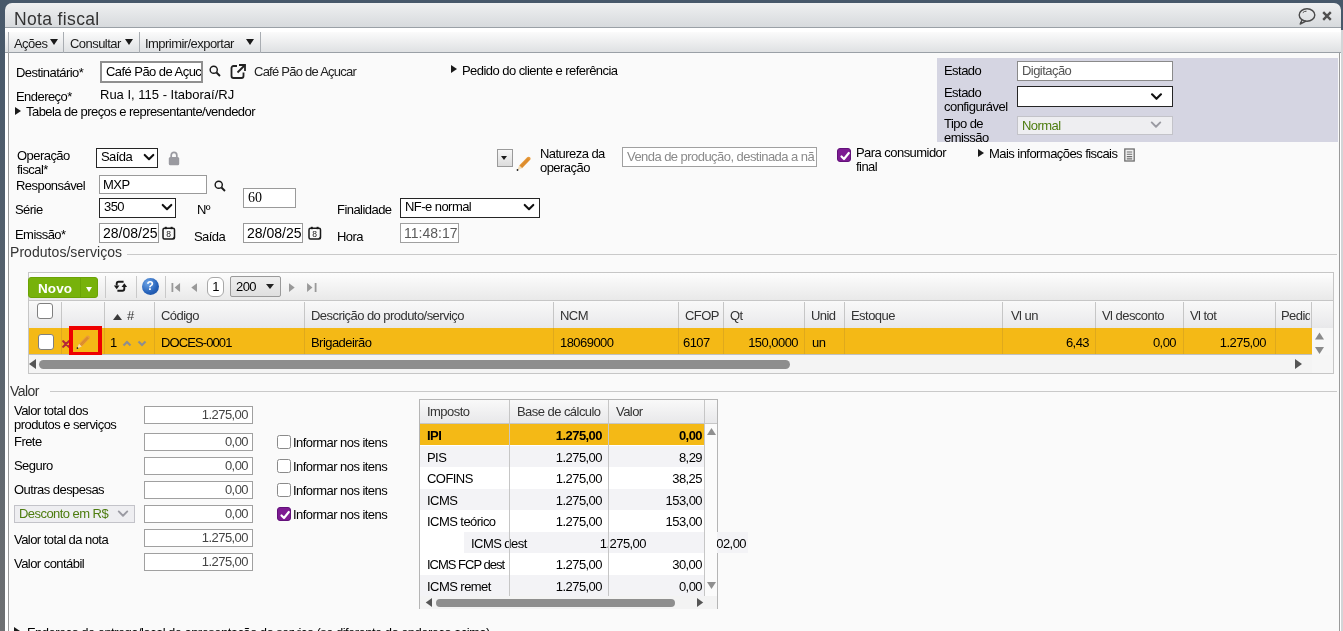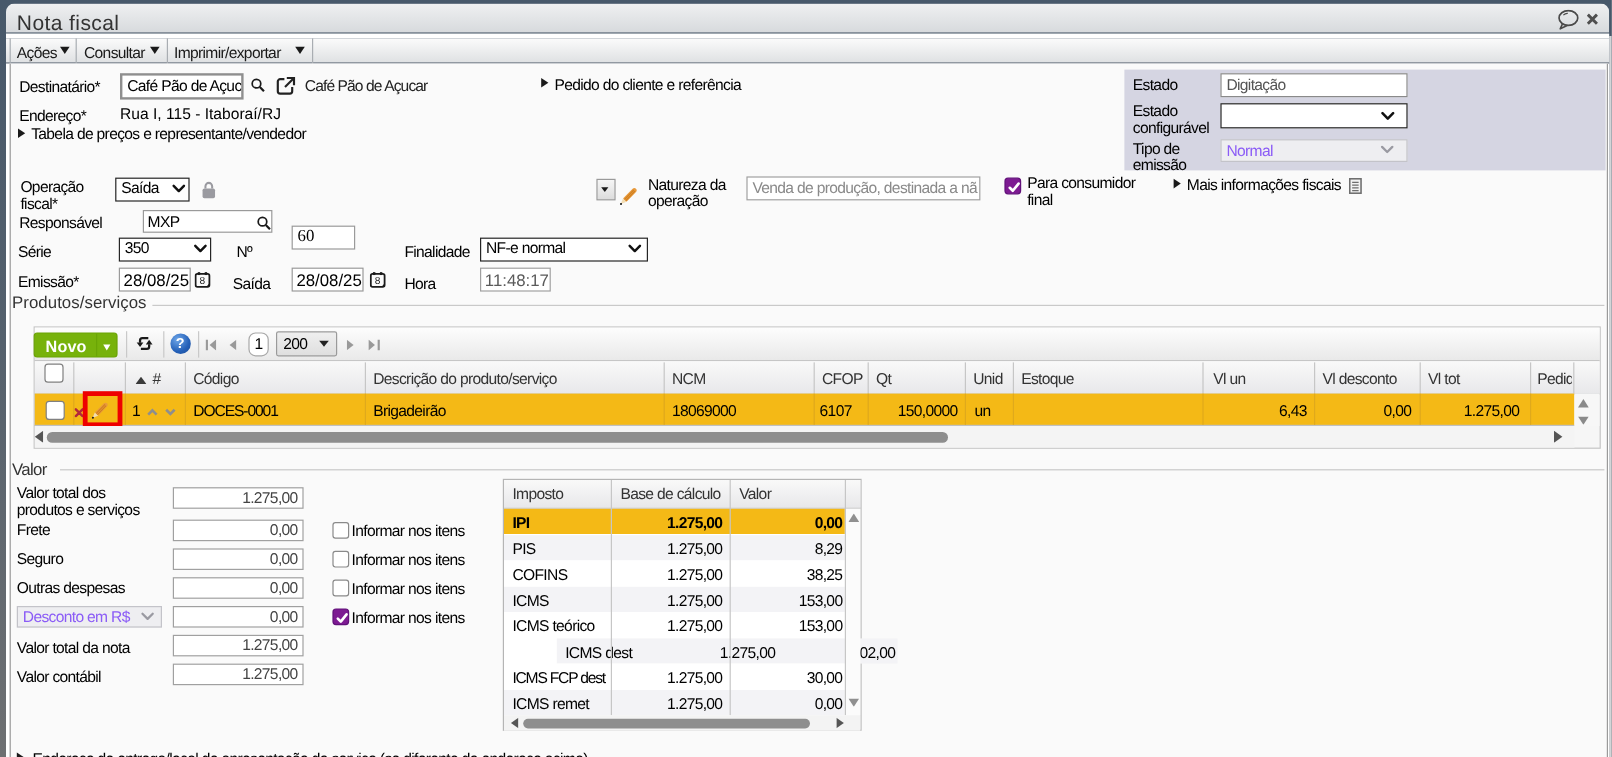--- a/index.html
+++ b/index.html
@@ -3,21 +3,21 @@
 <meta charset="utf-8">
 <style>
 * { margin:0; padding:0; box-sizing:border-box; }
 html,body { width:1343px; height:631px; overflow:hidden; }
 body { font-family:"Liberation Sans", sans-serif; font-size:13px; color:#000; background:#4c5e6e; letter-spacing:-0.55px; }
 #root { position:absolute; top:0; left:0; width:1343px; height:631px; }
 .abs { position:absolute; }
 .lbl { position:absolute; font-size:13px; color:#000; white-space:nowrap; line-height:14px; }
 .inp { position:absolute; background:#fff; border:1px solid #8a8a8a; font-family:"Liberation Sans",sans-serif; font-size:13px; color:#000; padding:0 4px; line-height:16px; white-space:nowrap; overflow:hidden; }
 .inpb { border:1.5px solid #252525; }
-.dis { background:#eeeef1; border:1px solid #c3c3c9; color:#8b5cf6; }
+.dis { background:#eeeef1; border:1px solid #c3c3c9; color:#4d7c0f; }
 .gray { color:#8a8a8a; }
 .right { text-align:right; }
 .tri-r { position:absolute; width:0; height:0; border-left:6px solid #1a1a1a; border-top:4.5px solid transparent; border-bottom:4.5px solid transparent; }
 .tri-d { position:absolute; width:0; height:0; border-top:5px solid #1a1a1a; border-left:4px solid transparent; border-right:4px solid transparent; }
 .cb { position:absolute; width:13.5px; height:13.5px; background:#fff; border:1.5px solid #8a8a8a; border-radius:2.5px; }
 .cbg { width:16px; height:16px; border-radius:3px; border-color:#808080; }
 .cbk { position:absolute; width:13.5px; height:13.5px; background:#7d1b92; border:1px solid #62117a; border-radius:3px; }
 .cbk svg { position:absolute; left:1px; top:1px; }
 .hdr { position:absolute; font-size:13px; color:#333; white-space:nowrap; }
 .cel { position:absolute; font-size:13px; color:#000; white-space:nowrap; }
@@ -123,21 +123,21 @@
     </div>
   <div class="lbl" style="left:856px;top:146px;">Para consumidor<br>final</div>
   <div class="tri-r" style="left:978px;top:149px;"></div>
   <div class="lbl" style="left:989px;top:147px;">Mais informações fiscais</div>
   <svg class="abs" style="left:1124px;top:148px;" width="11" height="14" viewBox="0 0 11 14">
       <rect x="0.8" y="1" width="9.4" height="12" fill="#f2f2f2" stroke="#6e6e6e" stroke-width="1.3"></rect>
       <path d="M2.8 4 H8.2 M2.8 6.3 H8.2 M2.8 8.6 H8.2 M2.8 10.9 H8.2" stroke="#6e6e6e" stroke-width="1.1"></path>
     </svg>
 
   <div class="lbl" style="left:16px;top:179px;">Responsável</div>
-  <div class="inp" style="left:99px;top:175px;width:108px;height:19px;border-color:#9a9a9a;line-height:18px;padding:0 3px;margin-left:20px;">MXP</div>
+  <div class="inp" style="left:99px;top:175px;width:108px;height:19px;border-color:#9a9a9a;line-height:18px;padding:0 3px;">MXP</div>
   <svg class="abs" style="left:214px;top:180px;" width="12.5" height="12.5" viewBox="0 0 14 14">
       <circle cx="5.3" cy="5.3" r="4" fill="none" stroke="#1a1a1a" stroke-width="1.6"></circle>
       <path d="M8.4 8.4 L12.3 12.3" stroke="#1a1a1a" stroke-width="2.1"></path>
     </svg>
 
   <div class="lbl" style="left:15px;top:203px;">Série</div>
   <div class="inp inpb" style="left:99px;top:198px;width:77px;height:20px;line-height:16px;">350</div>
   <svg class="abs" style="left:161px;top:203px;" width="12" height="9" viewBox="0 0 14 9">
       <path d="M2 1.5 L7 6.5 L12 1.5" fill="none" stroke="#111" stroke-width="2.4" stroke-linecap="round" stroke-linejoin="round"></path>
     </svg>

